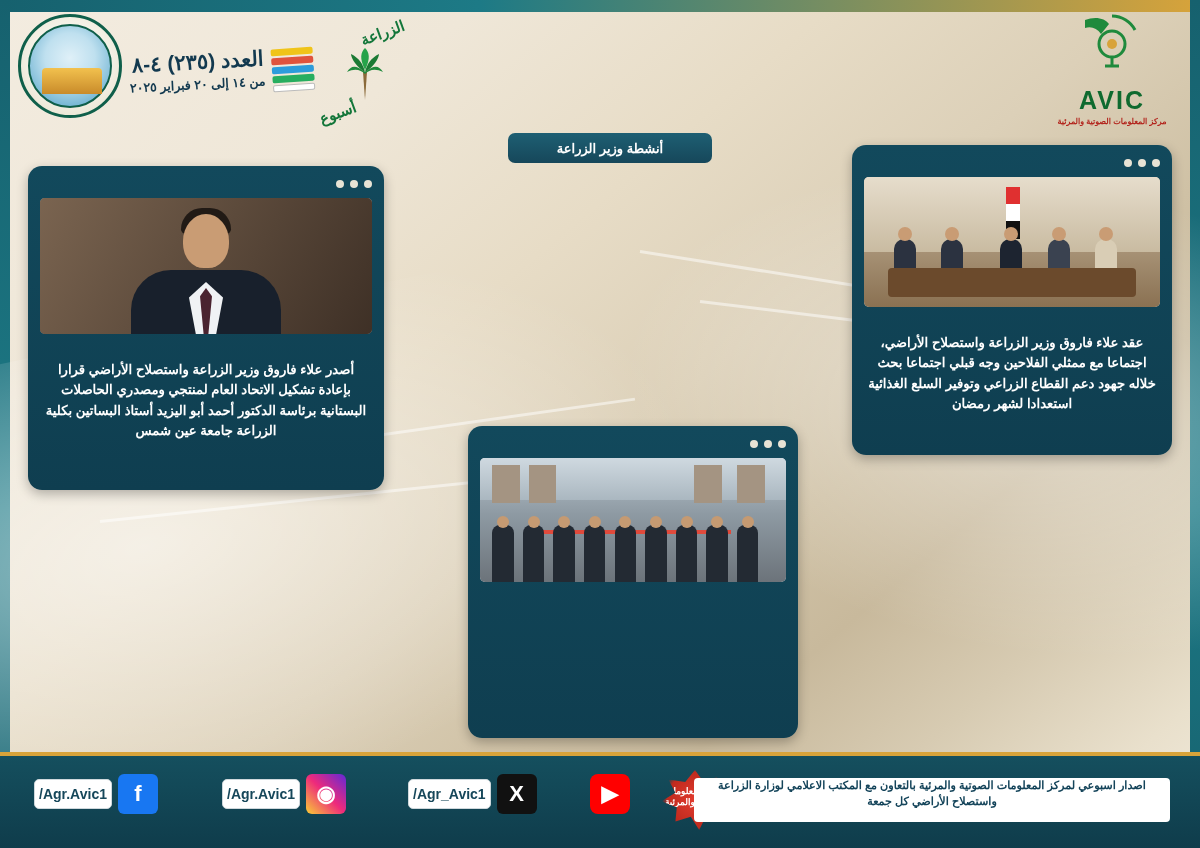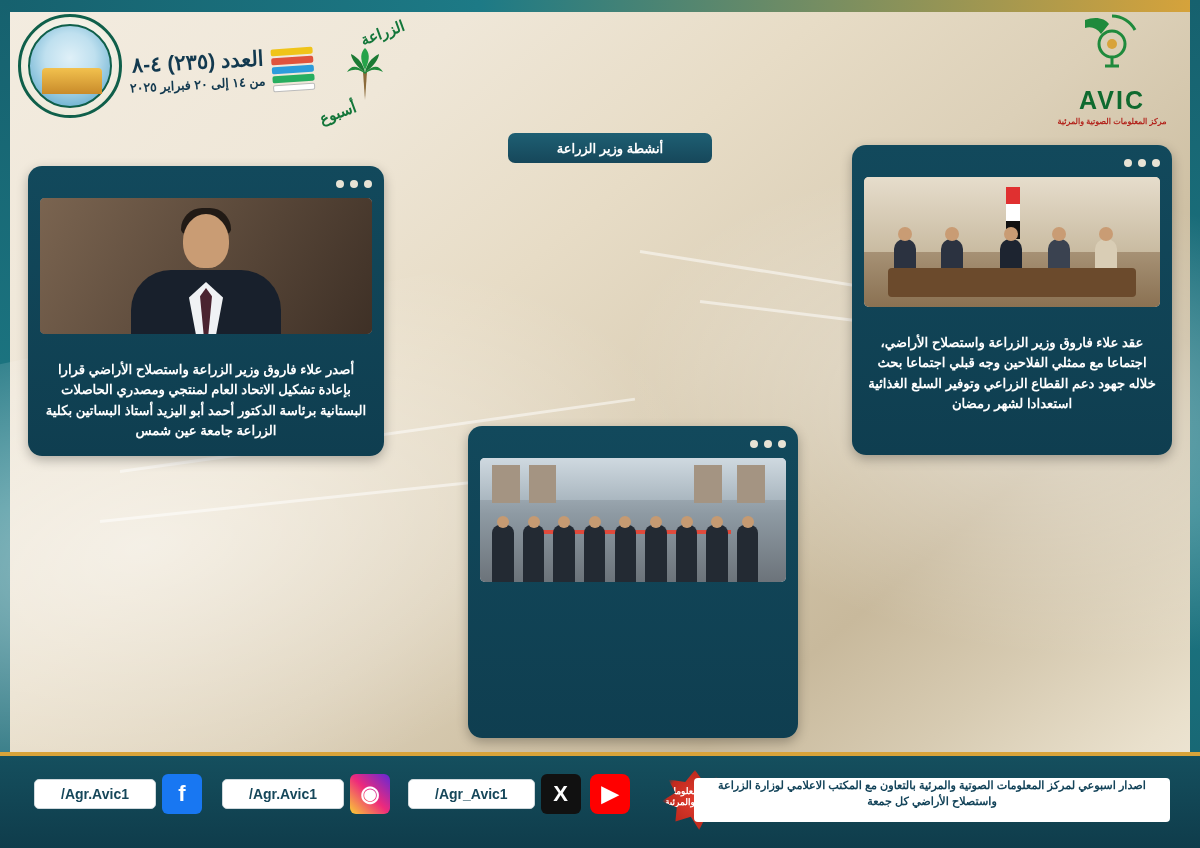--- a/index.html
+++ b/index.html
@@ -163,21 +163,21 @@
   .photo {
     width: 100%; border-radius: 5px; overflow: hidden; position: relative;
     background: #cfd6da;
   }
   .caption {
     color: #ffffff; font-size: 13.2px; line-height: 1.55; text-align: center;
     margin-top: 26px; font-weight: bold;
   }
 
   
-  #card-minister-decision { left: 28px; top: 166px; width: 356px; height: 290px; }
+  #card-minister-decision { left: 28px; top: 166px; width: 356px; height: 324px; }
   #card-minister-decision .photo { height: 136px; }
 
   
   #card-farmers-meeting { right: 28px; top: 145px; width: 320px; height: 310px; }
   #card-farmers-meeting .photo { height: 130px; }
 
   
   #card-ramadan-expo { left: 468px; top: 426px; width: 330px; height: 312px; }
   #card-ramadan-expo .photo { height: 124px; }
 
@@ -232,21 +232,21 @@
   }
   .footer-top-line { position:absolute; top:0; left:0; width:1200px; height:4px; background:#d8a33a; }
 
   .social { position:absolute; top: 22px; display:flex; align-items:center; }
   .soc-icon {
     width: 40px; height: 40px; border-radius: 6px; display:flex; align-items:center; justify-content:center;
     color:#fff; font-weight:bold; font-size: 22px;
   }
   .soc-label {
     background:#fff; color:#16475a; font-size: 14px; font-weight:bold;
-    padding: 6px 26px; border-radius: 5px; margin-right: 6px; direction: ltr;
+    padding: 6px 4px; border-radius: 5px; margin-right: 6px; direction: ltr;
     border: 1px solid #cfd8dc;
   }
   .fb { background:#1877F2; }
   .ig { background: linear-gradient(45deg,#f9ce34,#ee2a7b,#6228d7); }
   .xx { background:#111; }
   .yt { background:#FF0000; border-radius: 8px; }
 
   #social-facebook { left: 34px; }
   #social-instagram { left: 222px; }
   #social-x { left: 408px; }

